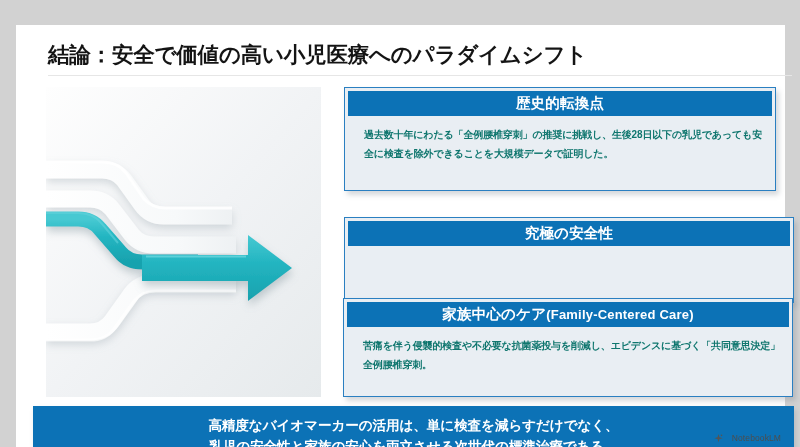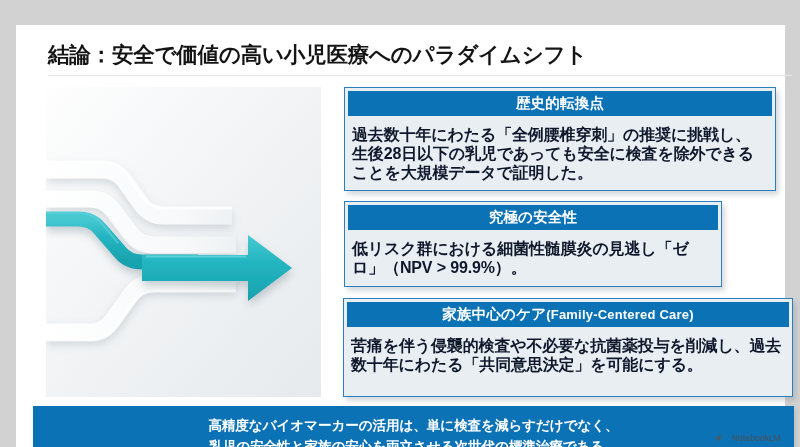--- a/index.html
+++ b/index.html
@@ -96,30 +96,30 @@
     height: 25px;
     margin: 3px 3px 0 3px;
     letter-spacing: 0.2px;
     overflow: hidden;
     white-space: nowrap;
   }
   .card-head .en {
     font-size: 13px;
   }
   .card-body {
-    color: #0f172a;
-    font-size: 16px;
+    color: #0f766e;
+    font-size: 10px;
     font-weight: bold;
     line-height: 19px;
-    padding: 9px 10px 6px 7px;
+    padding: 9px 10px 6px 19px;
     letter-spacing: -0.15px;
   }
 
   #card-1 { left: 328px; top: 62px; width: 432px; height: 104px; }
-  #card-2 { left: 328px; top: 176px; width: 378px; height: 86px; }
+  #card-2 { left: 328px; top: 192px; width: 450px; height: 86px; }
   #card-3 { left: 327px; top: 273px; width: 450px; height: 99px; }
 
   
   #banner {
     position: absolute;
     left: 17px;
     top: 381px;
     width: 761px;
     height: 59px;
     background: #0c72b6;
@@ -223,28 +223,27 @@
       <div class="card-head">
         <span>歴史的転換点</span><span class="en"></span>
       </div>
       <div class="card-body">過去数十年にわたる「全例腰椎穿刺」の推奨に挑戦し、生後28日以下の乳児であっても安全に検査を除外できることを大規模データで証明した。</div>
     </div>
 
     <div class="card" id="card-2">
       <div class="card-head">
         <span>究極の安全性</span><span class="en"></span>
       </div>
-      <div class="card-body">低リスク群における細菌性髄膜炎の見逃し「ゼロ」（NPV &gt; 99.9%）。</div>
     </div>
 
     <div class="card" id="card-3">
       <div class="card-head">
         <span>家族中心のケア</span><span class="en">(Family-Centered Care)</span>
       </div>
-      <div class="card-body">苦痛を伴う侵襲的検査や不必要な抗菌薬投与を削減し、過去数十年にわたる「共同意思決定」を可能にする。</div>
+      <div class="card-body">苦痛を伴う侵襲的検査や不必要な抗菌薬投与を削減し、エビデンスに基づく「共同意思決定」全例腰椎穿刺。</div>
     </div>
 
     <div id="banner">
       <div id="banner-text">高精度なバイオマーカーの活用は、単に検査を減らすだけでなく、
 乳児の安全性と家族の安心を両立させる次世代の標準治療である。</div>
     </div>
 
   </div>
 
   <div id="watermark">

